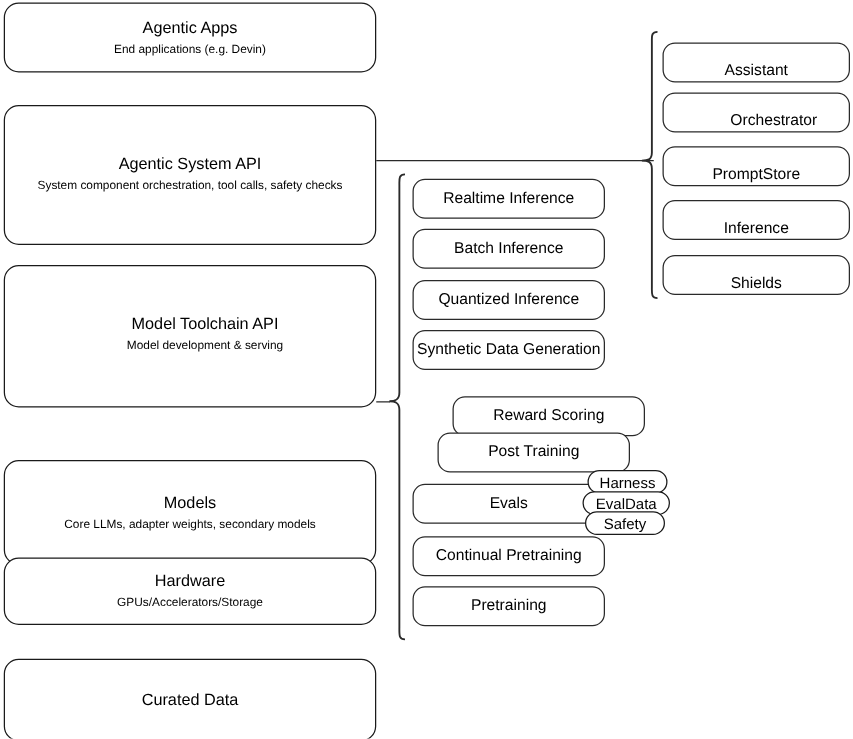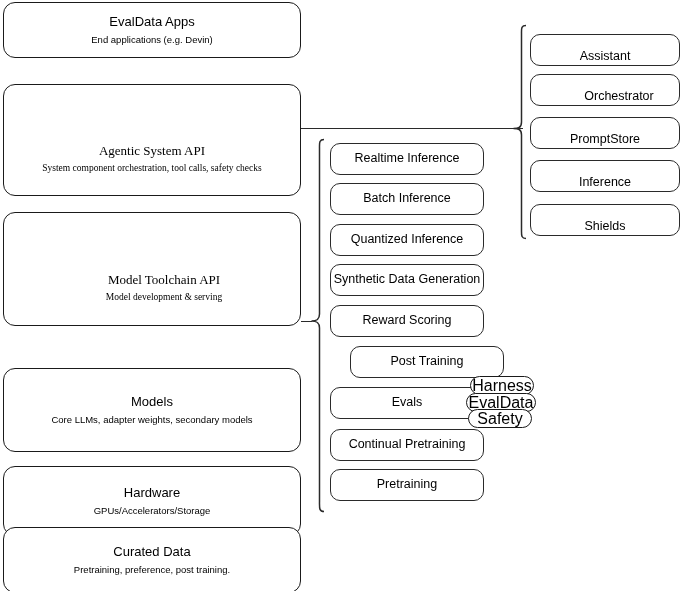--- a/index.html
+++ b/index.html
@@ -37,21 +37,21 @@
     white-space: nowrap;
   }
   .box .subtitle {
     font-size: 9.5px;
     color: #000000;
     margin-top: 4px;
     white-space: nowrap;
   }
   
   .layer-box { left: 3px; width: 298px; }
-  .layer-box.tall-shift { justify-content: center; font-family: Liberation Serif, serif; }
+  .layer-box.tall-shift { justify-content: flex-start; }
   
   .cap-box {
     height: 32px;
     border-radius: 10px;
     border: 1.4px solid #2a2a2a;
     justify-content: center;
   }
   .cap-box .title { font-size: 12.5px; }
   .mid-col { left: 330px; width: 154px; }
   .right-col { left: 530px; width: 150px; justify-content: flex-end; }
@@ -59,21 +59,21 @@
   
   .badge {
     position: absolute;
     box-sizing: border-box;
     border: 1.4px solid #1a1a1a;
     border-radius: 11px;
     background: #ffffff;
     display: flex;
     align-items: center;
     justify-content: center;
-    font-size: 16px;
+    font-size: 12px;
     height: 19px;
     white-space: nowrap;
     z-index: 5;
   }
 
   
   .connector {
     position: absolute;
     background: #2a2a2a;
     z-index: 1;
@@ -83,47 +83,46 @@
     z-index: 2;
   }
   .brace-wrap svg { display: block; }
 </style>
 </head>
 <body>
 
 <div id="canvas">
 
   <div class="box layer-box" style="top:2px; height:56px;">
-    <div class="title">EvalData Apps</div>
+    <div class="title">Agentic Apps</div>
     <div class="subtitle">End applications (e.g. Devin)</div>
   </div>
 
   <div class="box layer-box tall-shift" style="top:84px; height:112px; padding-top:38px;">
     <div class="title">Agentic System API</div>
     <div class="subtitle">System component orchestration, tool calls, safety checks</div>
   </div>
 
   <div class="box layer-box tall-shift" style="top:212px; height:114px; padding-top:38px;padding-left:24px;">
     <div class="title">Model Toolchain API</div>
     <div class="subtitle">Model development &amp; serving</div>
   </div>
 
   <div class="box layer-box" style="top:368px; height:84px;">
     <div class="title">Models</div>
     <div class="subtitle">Core LLMs, adapter weights, secondary models</div>
   </div>
 
-  <div class="box layer-box" style="top:466px; height:70px;">
+  <div class="box layer-box" style="top:446px; height:54px;">
     <div class="title">Hardware</div>
     <div class="subtitle">GPUs/Accelerators/Storage</div>
   </div>
 
   <div class="box layer-box" style="top:527px; height:66px;">
     <div class="title">Curated Data</div>
-    <div class="subtitle">Pretraining, preference, post training.</div>
   </div>
 
   <div class="connector" style="left:301px; top:128px; width:222px; height:1.4px;"></div>
 
   <div class="brace-wrap" style="left:512px; top:24px;">
     <svg width="16" height="224" viewBox="0 0 16 224">
       <path d="M14,1.5 C9,1.5 9.5,5 9.5,9 L9.5,98 C9.5,104 6,104.5 1.5,104.5
                C6,104.5 9.5,105 9.5,111 L9.5,206 C9.5,211 9,214.5 14,214.5" fill="none" stroke="#2a2a2a" stroke-width="1.5"></path>
     </svg>
   </div>
@@ -141,21 +140,21 @@
   </div>
   <div class="box cap-box mid-col" style="top:183px;">
     <div class="title">Batch Inference</div>
   </div>
   <div class="box cap-box mid-col" style="top:224px;">
     <div class="title">Quantized Inference</div>
   </div>
   <div class="box cap-box mid-col" style="top:264px;">
     <div class="title">Synthetic Data Generation</div>
   </div>
-  <div class="box cap-box mid-col" style="top:305px;">
+  <div class="box cap-box mid-col" style="top:317px;margin-left:32px;">
     <div class="title">Reward Scoring</div>
   </div>
   <div class="box cap-box mid-col" style="top:346px;margin-left:20px;">
     <div class="title">Post Training</div>
   </div>
   <div class="box cap-box mid-col" style="top:387px;">
     <div class="title">Evals</div>
   </div>
   <div class="box cap-box mid-col" style="top:429px;">
     <div class="title">Continual Pretraining</div>

